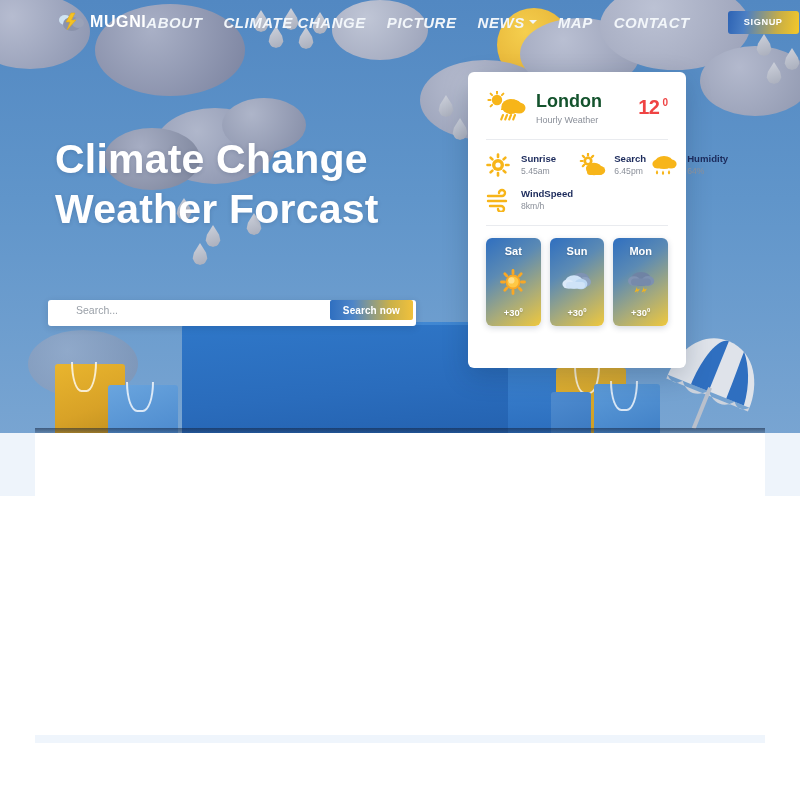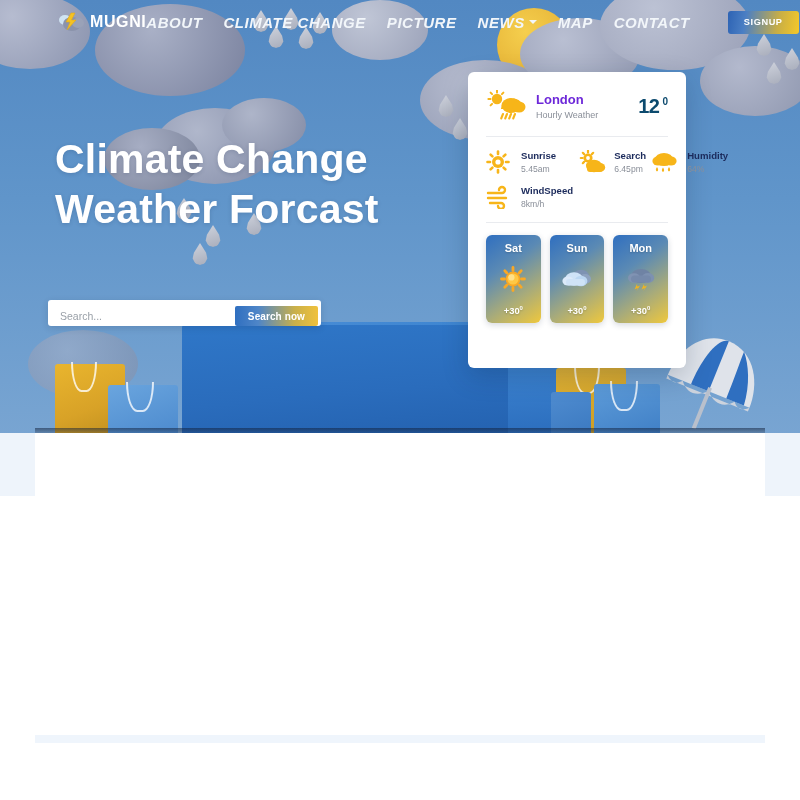--- a/index.html
+++ b/index.html
@@ -48,23 +48,23 @@
     font-size:41px; font-weight:700; color:#ffffff; line-height:1.22;
     letter-spacing:.2px; text-shadow:0 1px 4px rgba(20,40,70,.18);
   }
   .hero-para-wrap {
     position:absolute; left:48px; top:234px; width:340px;
     padding-left:14px; border-left:2px solid rgba(255,255,255,.62);
   }
   .hero-para { font-size:11.5px; color:#f0f4f9; line-height:2.0; }
 
   .search-wrap {
-    position:absolute; left:48px; top:300px; width:273px; height:26px;
-    background:#ffffff; border-radius:3px; display:flex; align-items:flex-end;
-    box-shadow:0 2px 7px rgba(20,40,70,.16); padding:0 3px 0 0;
+    position:absolute; left:48px; top:300px; width:368px; height:26px;
+    background:#ffffff; border-radius:3px; display:flex; align-items:flex-start;
+    box-shadow:0 2px 7px rgba(20,40,70,.16); padding:0 3px 0 16px;
   }
   .search-input {
     flex:1; border:0; outline:0; height:20px; margin-left:12px;
     font-family:"Liberation Sans", sans-serif; font-size:10.5px; color:#8b8f97; background:transparent;
   }
   .search-input::placeholder { color:#9aa0a8; }
   .search-btn {
     height:20px; padding:0 13px; border:0; cursor:pointer; border-radius:2px;
     background:linear-gradient(90deg,#2f6fc0 0%,#4f86c8 28%,#c9b04a 72%,#f0c13c 100%);
     color:#fff; font-size:10px; font-weight:700; font-family:"Liberation Sans", sans-serif;
@@ -94,23 +94,23 @@
 
   
   .weather-card {
     position:absolute; left:468px; top:72px; width:218px; height:296px;
     background:#fff; border-radius:6px; box-shadow:0 8px 26px rgba(15,35,65,.22);
     padding:18px 18px 0 18px; z-index:15;
   }
   .wc-top { display:flex; align-items:center; }
   .wc-mainicon { width:40px;height:32px; position:relative; flex:0 0 auto; }
   .wc-place { margin-left:10px; }
-  .wc-city { font-size:13px; font-weight:700; color:#6d28d9; line-height:1.25; }
+  .wc-city { font-size:18px; font-weight:700; color:#14532d; line-height:1.25; }
   .wc-sub { font-size:9px; color:#8a8f99; margin-top:2px; }
-  .wc-temp { margin-left:auto; display:flex; align-items:flex-start; color:#0c4a6e; }
+  .wc-temp { margin-left:auto; display:flex; align-items:flex-start; color:#ef4444; }
   .wc-temp-num { font-size:20px; font-weight:700; letter-spacing:-.5px; }
   .wc-temp-deg { font-size:10px; font-weight:700; margin-left:3px; margin-top:1px; }
   .wc-hr { height:1px; background:#e9ebef; margin:14px 0 13px 0; }
   .wc-grid { display:grid; grid-template-columns:1fr 1fr 1fr; row-gap:11px; column-gap:6px; }
   .wc-stat { display:flex; align-items:center; gap:8px; }
   .wc-stat-ico { width:27px;height:24px; position:relative; flex:0 0 auto; }
   .wc-stat-lab { font-size:9.6px; font-weight:700; color:#1b2a5b; line-height:1.3; }
   .wc-stat-val { font-size:8.6px; color:#8a8f99; margin-top:1px; }
   .wc-hr2 { height:1px; background:#e9ebef; margin:13px 0 12px 0; }
   .fc-row { display:flex; gap:9px; }

